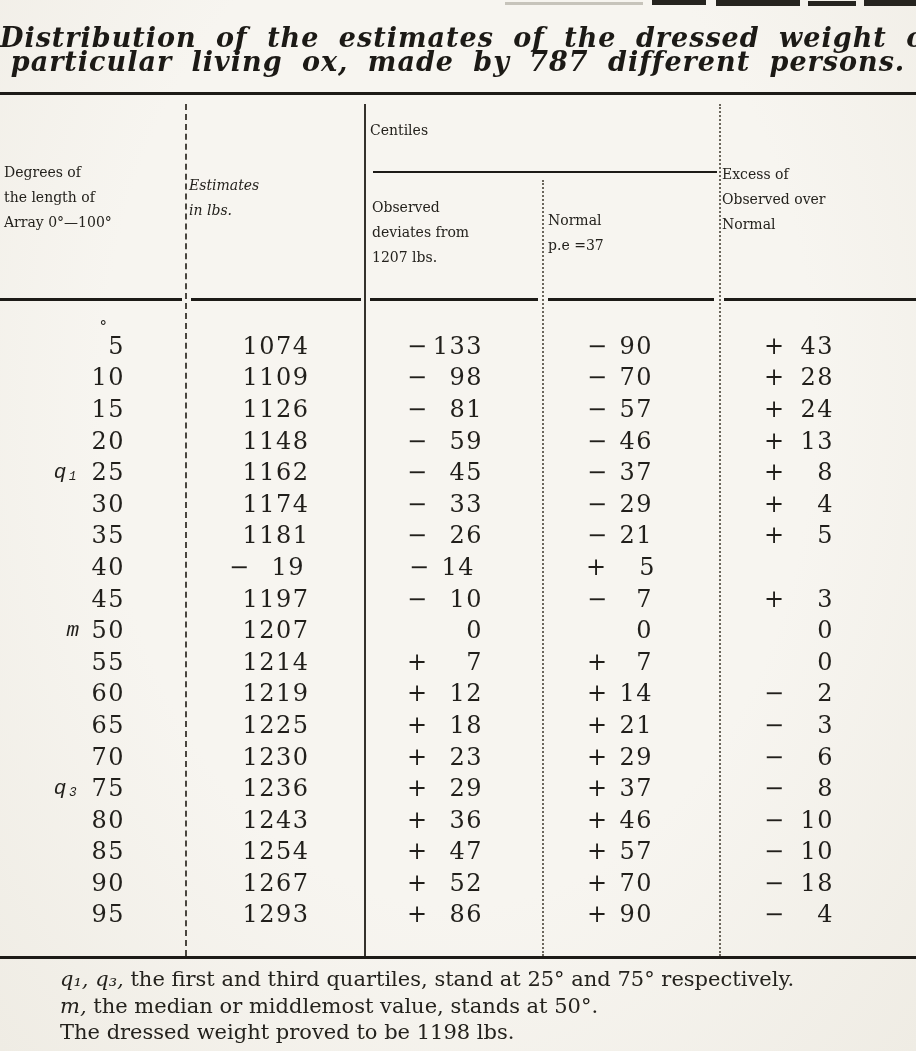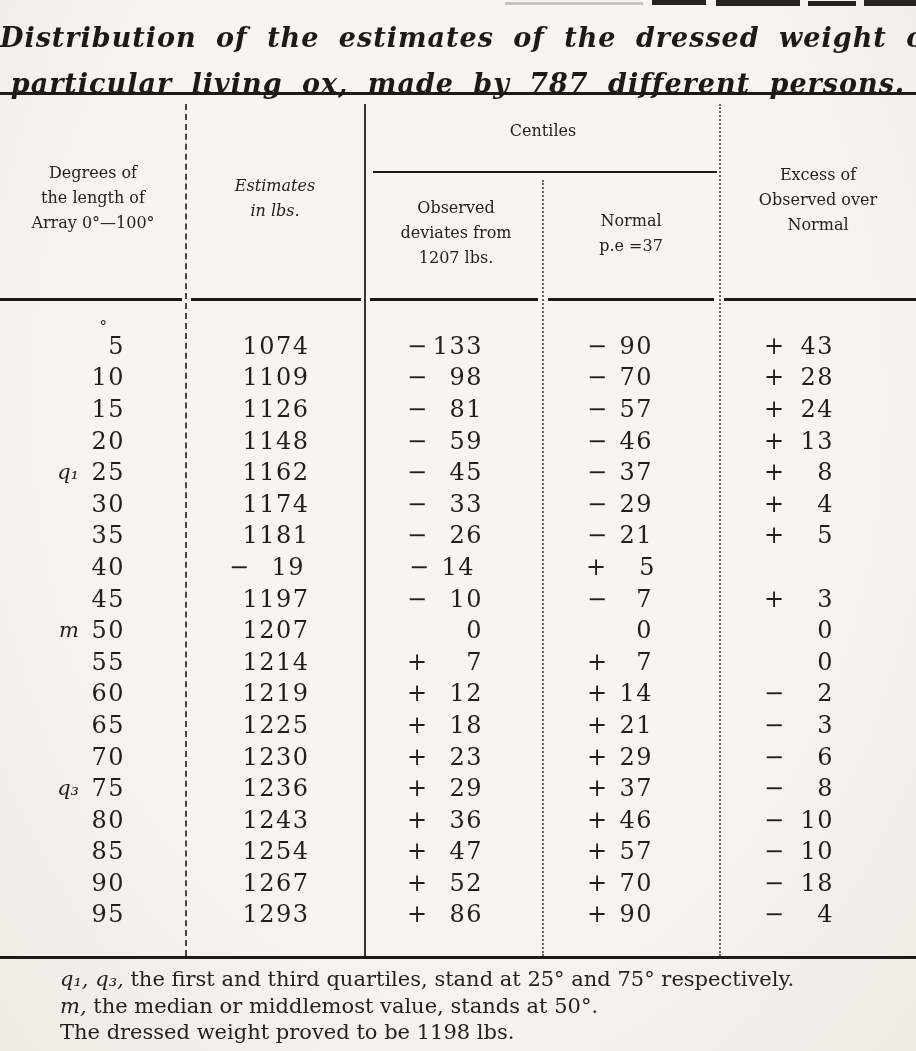--- a/index.html
+++ b/index.html
@@ -10,43 +10,43 @@
   }
   
   .artifact{position:absolute; background:#26241f;}
   .artifact.faint{background:#a09b90; opacity:.55;}
 
   
   .title{position:absolute; left:0; width:916px; text-align:center;
     font-style:italic; font-weight:bold; font-size:27px; letter-spacing:1px; word-spacing:9px;
     color:#1c1a16; white-space:nowrap;}
   .title.l1{top:22px;}
-  .title.l2{top:68px;}
+  .title.l2{top:46px;}
 
   
   .hrule{position:absolute; background:#1d1b17; height:3px;}
   .vrule{position:absolute; width:0;}
   .vrule.solid{border-left:2px solid #35322c;}
   .vrule.dashed{border-left:2px dashed #4a463f;}
   .vrule.dotted{border-left:2px dotted #6b665c;}
 
   
-  .hcell{position:absolute; text-align:center; font-size:16px; line-height:25px; color:#24221d;}
+  .hcell{position:absolute; font-size:14px; line-height:25px; color:#24221d;}
   .hline{display:block;}
 
   
   .tbody{position:absolute; left:0; top:330px; width:916px;}
   .trow{display:flex; height:31.6px; align-items:center; font-size:24px; letter-spacing:1.5px;}
   .c{box-sizing:border-box; height:100%; display:flex; align-items:center;}
   .c1{width:187px; justify-content:flex-end; padding-right:62px; position:relative;}
   .c2{width:178px; justify-content:center;}
   .c3{width:178px; padding-left:42px;}
   .c4{width:177px; padding-left:44px;}
   .c5{width:196px; padding-left:44px;}
-  .qlab{font-style:italic; font-size:21px; margin-right:10px; letter-spacing:0;}
+  .qlab{font-style:italic; font-size:21px; margin-right:10px; letter-spacing:0;font-family:Liberation Mono, monospace;}
   .deg{min-width:36px; text-align:right;}
   .sign{width:18px; text-align:center; flex:none;}
   .val{text-align:right; flex:none;}
   .c3 .val{width:58px;}
   .c4 .val{width:48px;}
   .c5 .val{width:52px;text-align:right;}
   .degmark{display:none; position:absolute; right:80px; top:-13px; font-size:15px; letter-spacing:0;}
   .trow:first-child .degmark{display:inline;}
 
   

